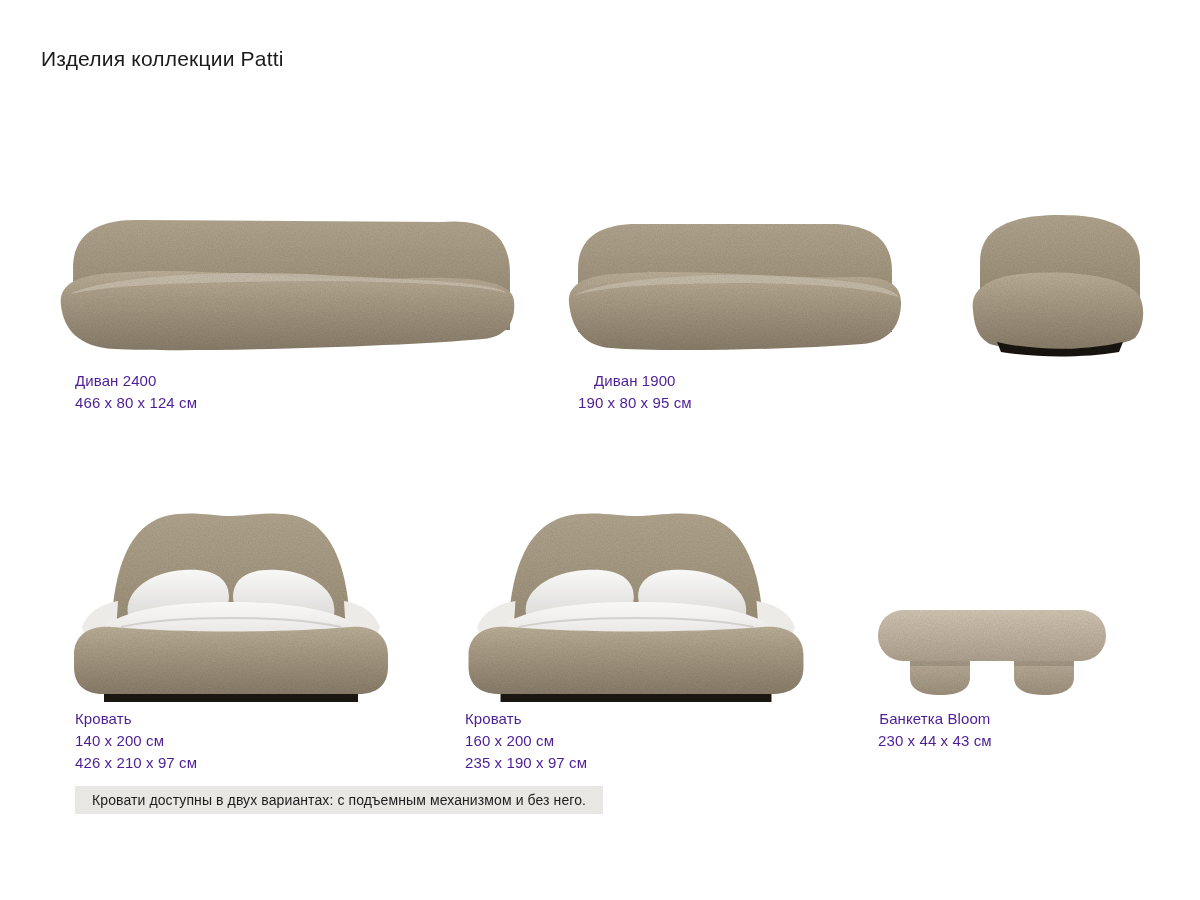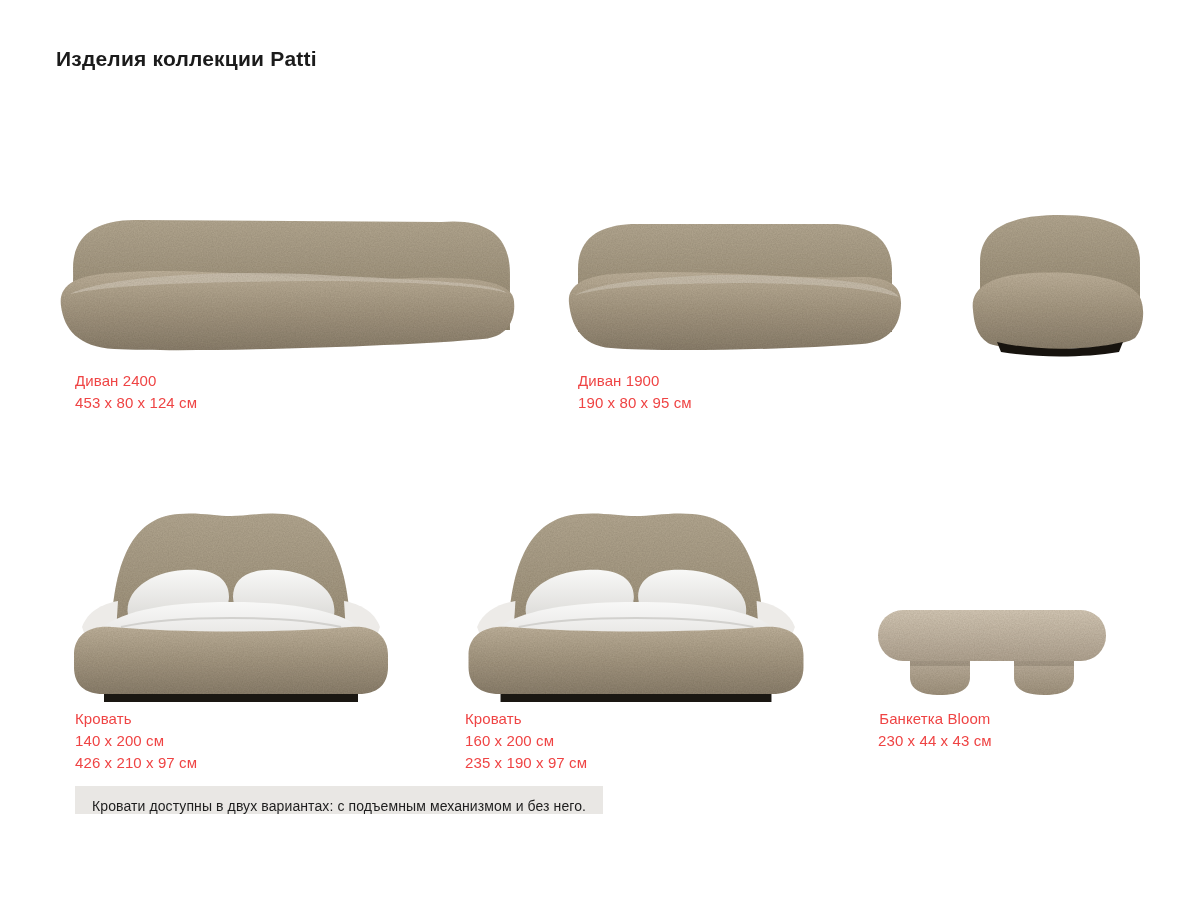--- a/index.html
+++ b/index.html
@@ -5,33 +5,33 @@
   html,body{margin:0;padding:0;}
   body{
     width:1200px;height:900px;
     background:#ffffff;
     font-family:"Liberation Sans", sans-serif;
     color:#1d1d1d;
     -webkit-font-smoothing:antialiased;
   }
   .page{position:relative;width:1200px;height:900px;background:#ffffff;overflow:hidden;}
   .page-title{
-    position:absolute;left:56px;top:47px;
-    font-size:21px;font-weight:700;letter-spacing:.2px;color:#1b1b1b;
+    position:absolute;left:41px;top:47px;
+    font-size:21px;font-weight:400;letter-spacing:.2px;color:#1b1b1b;
   }
   .product-image{position:absolute;}
   .product-image svg{display:block;width:100%;height:100%;}
   .product-label{
-    position:absolute;font-size:15px;line-height:22px;color:#ef4444;
+    position:absolute;font-size:15px;line-height:22px;color:#4c1d95;
     letter-spacing:.1px;
   }
   .product-label .name{font-weight:400;}
   .note-bar{
     position:absolute;left:75px;top:786px;width:528px;height:28px;
-    background:#e9e7e4;display:flex;align-items:flex-end;
+    background:#e9e7e4;display:flex;align-items:center;
     padding-left:17px;box-sizing:border-box;
     font-size:14px;color:#1d1d1d;letter-spacing:.1px;white-space:nowrap;
   }
   .defs-holder{position:absolute;width:0;height:0;overflow:hidden;}
 </style>
 </head>
 <body>
 
 <div class="page">
 
@@ -134,24 +134,24 @@
         <path fill="url(#fabA)" d="M8,110 C5,88 26,77 56,74 C106,69 158,77 172,93
           C181,103 180,127 170,138 C152,151 40,153 23,143 C11,135 9,122 8,110 Z"></path>
       </g>
       <path fill="#17130e" d="M32,142 C70,151 120,151 158,142 L154,152
         C118,158 72,158 36,152 Z"></path>
     </svg>
   </div>
 
   <div class="product-label" style="left:75px;top:370px;">
     <div class="name">Диван 2400</div>
-    <div class="dims">453 x 80 x 124 см</div>
-  </div>
-
-  <div class="product-label" style="left:578px;top:370px;">
+    <div class="dims">466 x 80 x 124 см</div>
+  </div>
+
+  <div class="product-label" style="left:578px;top:370px;text-align:center;">
     <div class="name">Диван 1900</div>
     <div class="dims">190 x 80 x 95 см</div>
   </div>
 
 
   <div class="product-image" style="left:66px;top:505px;width:330px;height:200px;">
     <svg viewBox="0 0 330 200" preserveAspectRatio="none">
       <use href="#bedShape"></use>
     </svg>
   </div>

